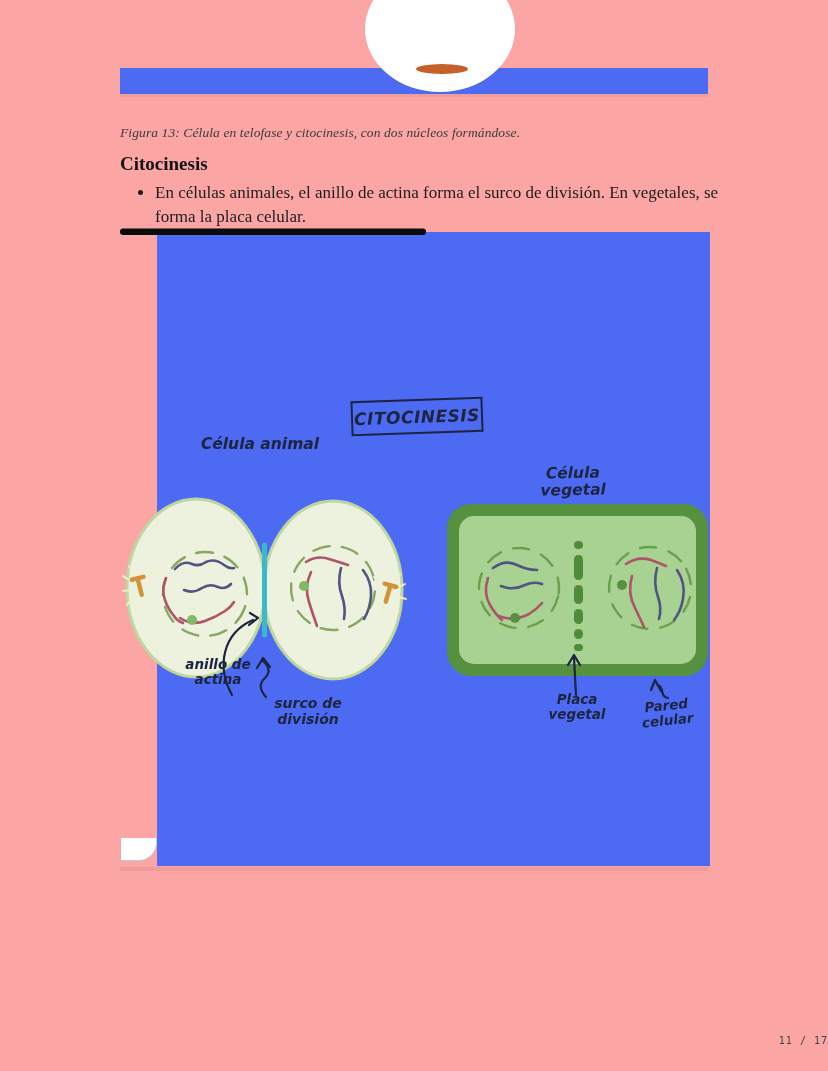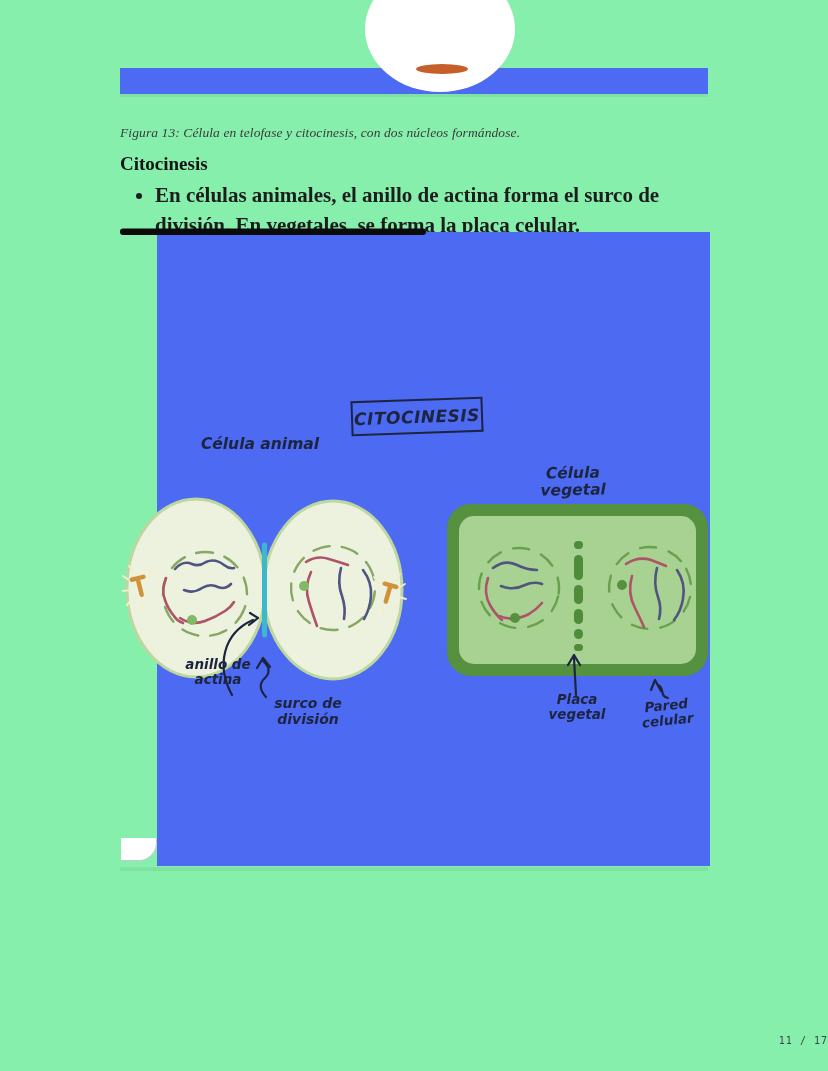--- a/index.html
+++ b/index.html
@@ -1,29 +1,29 @@
 <!DOCTYPE html>
 <html><head>
 <meta charset="utf-8">
 <style>
   html,body{margin:0;padding:0;background:#ffffff;}
-  .page{position:relative;width:828px;height:1071px;background:#86efac;overflow:hidden;
+  .page{position:relative;width:828px;height:1071px;background:#fca5a5;overflow:hidden;
         font-family:"Liberation Serif",serif;}
   
   .topstrip{position:absolute;left:120px;top:68px;width:588px;height:26px;background:#4d6af2;}
   .topstrip-shadow{position:absolute;left:120px;top:94px;width:588px;height:3px;background:rgba(0,0,0,0.05);}
   .cell-bulge{position:absolute;left:245px;top:-102px;width:150px;height:126px;background:#ffffff;border-radius:50%;}
   .mouth{position:absolute;left:296px;top:-4px;width:52px;height:10px;background:#c65f2a;border-radius:50%;}
   
   .caption{position:absolute;left:120px;font-style:italic;font-size:13.5px;color:#3a3a3a;letter-spacing:0.1px;}
   .cap13{top:125px;}
   .cap14{top:895px;}
   .heading{position:absolute;left:120px;top:153px;font-weight:bold;font-size:19px;color:#141414;}
   .bullets{position:absolute;left:122px;top:181px;width:582px;margin:0;padding:0 0 0 33px;
-           font-size:21px;line-height:1.42;color:#1d1d1d;font-weight:bold;}
+           font-size:17px;line-height:1.42;color:#1d1d1d;}
   .bullets li{margin:0;}
   
   .fig14{position:absolute;left:120px;top:228px;width:590px;height:639px;}
   .fig14 svg{position:absolute;left:0;top:0;}
   .fig14-shadow{position:absolute;left:120px;top:867px;width:588px;height:4px;background:rgba(0,0,0,0.05);}
   .corner-arc{position:absolute;left:121px;top:838px;width:35px;height:22px;background:#ffffff;
               border-right:1.5px solid #c6c8ce;border-bottom:1.5px solid #c6c8ce;border-bottom-right-radius:18px;}
   
   .hand{position:absolute;font-family:"DejaVu Sans",sans-serif;font-style:italic;font-weight:bold;
         color:#1d2440;text-align:center;white-space:pre-line;line-height:1.12;}

